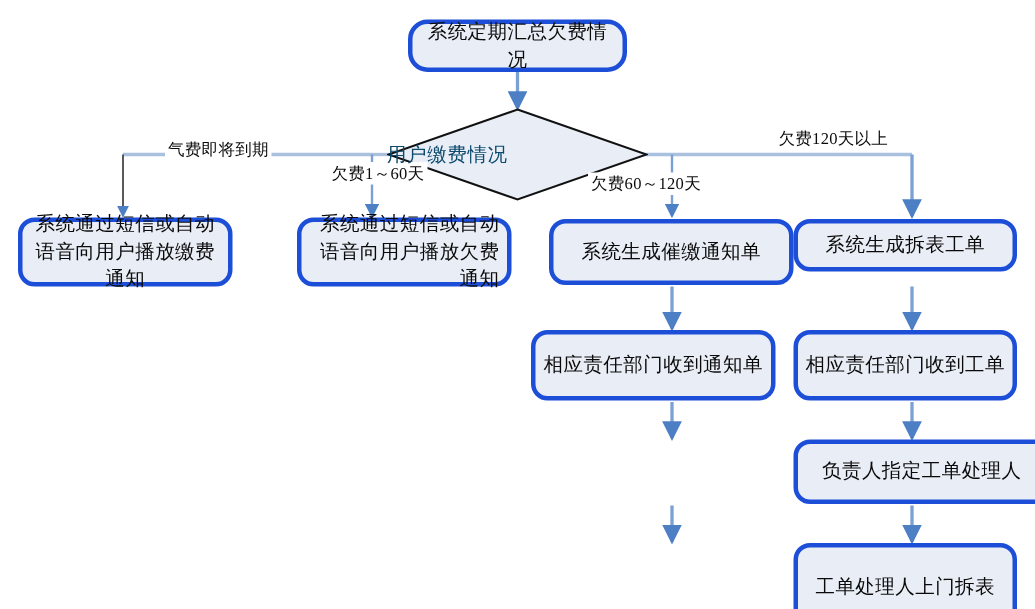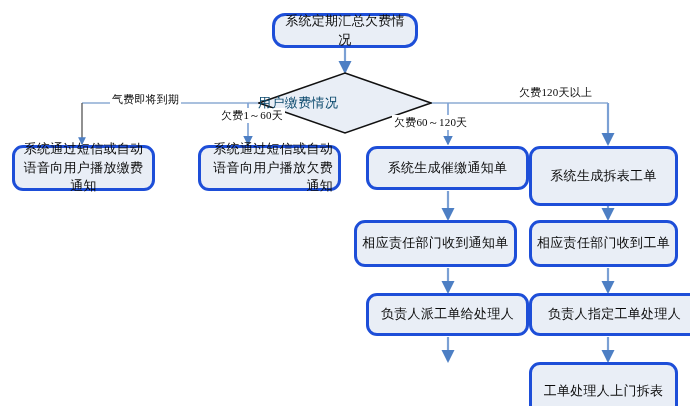--- a/index.html
+++ b/index.html
@@ -135,25 +135,22 @@
   <div class="node" style="left:198px; top:145px; width:143px; height:46px;text-align:right;">
     <span class="node-text">系统通过短信或自动语音向用户播放欠费通知</span>
   </div>
 
   <div class="node" style="left:366px; top:146px; width:163px; height:44px;">
     <span class="node-text">系统生成催缴通知单</span>
   </div>
   <div class="node" style="left:354px; top:220px; width:163px; height:47px;">
     <span class="node-text">相应责任部门收到通知单</span>
   </div>
-  <div class="node" style="left:366px; top:293px; width:163px; height:43px;">
-    <span class="node-text">负责人派工单给处理人</span>
-  </div>
 
-  <div class="node" style="left:529px; top:146px; width:149px; height:60px;">
+  <div class="node" style="left:529px; top:146px; width:149px; height:35px;">
     <span class="node-text">系统生成拆表工单</span>
   </div>
   <div class="node" style="left:529px; top:220px; width:149px; height:47px;">
     <span class="node-text">相应责任部门收到工单</span>
   </div>
   <div class="node" style="left:529px; top:293px; width:171px; height:43px;">
     <span class="node-text">负责人指定工单处理人</span>
   </div>
   <div class="node" style="left:529px; top:362px; width:149px; height:58px;">
     <span class="node-text">工单处理人上门拆表</span>

